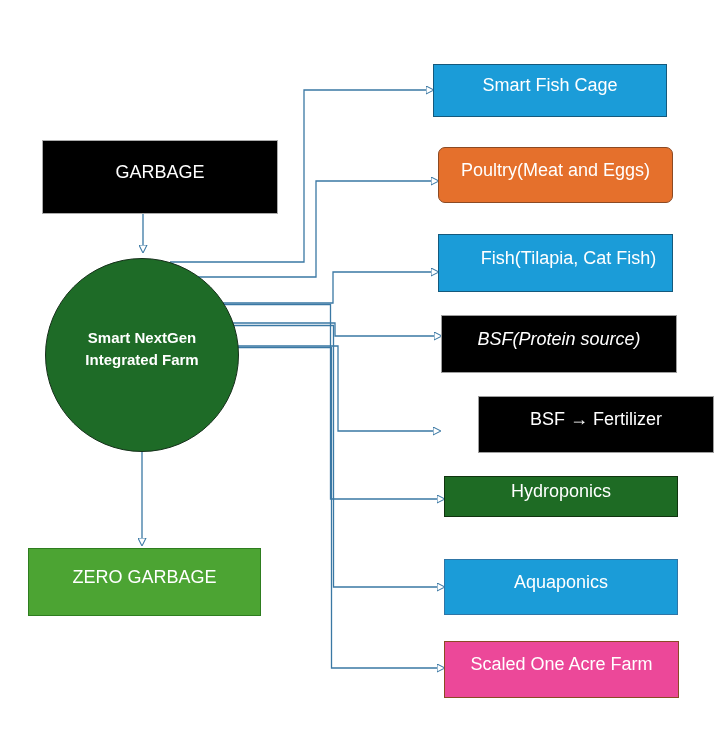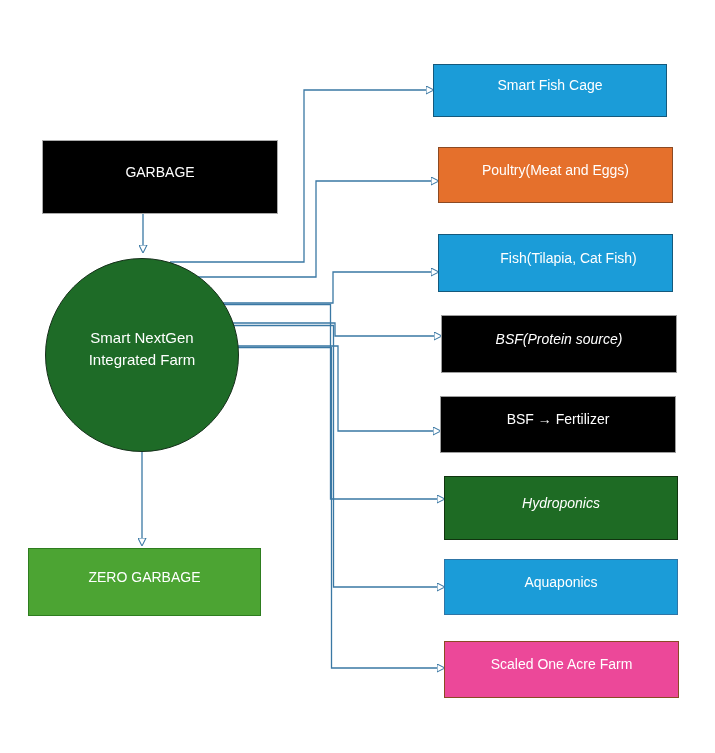--- a/index.html
+++ b/index.html
@@ -22,46 +22,47 @@
     stroke: #3A78A4;
     stroke-width: 1.3;
   }
   .node {
     position: absolute;
     display: flex;
     align-items: center;
     justify-content: center;
     box-sizing: border-box;
     color: #ffffff;
-    font-size: 14px;
+    font-size: 18px;
     text-align: center;
     padding: 0 6px 11px 6px; 
     z-index: 2;
     line-height: 18px;
   }
   
   .garbage   { left: 42px;  top: 140px; width: 236px; height: 74px; border: 1px solid #ABABAB; }
   .zero      { left: 28px;  top: 548px; width: 233px; height: 68px; border: 1px solid #2E7D1F; }
   .hub {
     left: 45px; top: 258px;
     width: 194px; height: 194px;
     border-radius: 50%;
     border: 1.5px solid #16301B;
     flex-direction: column;
     font-size: 15px;
     line-height: 22px;
     padding-bottom: 13px;
+    font-weight: bold;
   }
   
   .b0 { left: 433px; top: 64px;  width: 234px; height: 53px; }
-  .b1 { left: 438px; top: 147px; width: 235px; height: 56px; }
+  .b1 { left: 438px; top: 147px; width: 235px; height: 56px; border-radius: 7px; }
   .b2 { left: 438px; top: 234px; width: 235px; height: 58px; }
   .b3 { left: 441px; top: 315px; width: 236px; height: 58px; }
   .b4 { left: 440px; top: 396px; width: 236px; height: 57px; }
-  .b5 { left: 444px; top: 476px; width: 234px; height: 64px; font-style: italic; }
+  .b5 { left: 444px; top: 476px; width: 234px; height: 41px; }
   .b6 { left: 444px; top: 559px; width: 234px; height: 56px; }
   .b7 { left: 444px; top: 641px; width: 235px; height: 57px; }
   .branch { border: 1px solid transparent; }
 </style>
 </head>
 <body>
 
 <div class="canvas">
 
   <svg class="wires" viewBox="0 0 715 753" xmlns="http://www.w3.org/2000/svg">
@@ -103,21 +104,21 @@
   </div>
   <div class="node branch b1" style="background-color: rgb(229, 112, 44); border-color: rgb(139, 74, 36);">
     <span>Poultry(Meat and Eggs)</span>
   </div>
   <div class="node branch b2" style="background-color: rgb(27, 156, 216); border-color: rgb(21, 89, 124); padding-left: 32px;">
     <span>Fish(Tilapia, Cat Fish)</span>
   </div>
   <div class="node branch b3" style="background-color: rgb(0, 0, 0); border-color: rgb(158, 158, 158); font-style: italic;">
     <span>BSF(Protein source)</span>
   </div>
-  <div class="node branch b4" style="background-color: rgb(0, 0, 0); border-color: rgb(158, 158, 158);">
+  <div class="node branch b4" style="background-color: rgb(0, 0, 0); border-color: rgb(158, 158, 158); margin-left: 38px;">
     <span>BSF → Fertilizer</span>
   </div>
   <div class="node branch b5" style="background-color: rgb(30, 107, 36); border-color: rgb(16, 52, 15);">
     <span>Hydroponics</span>
   </div>
   <div class="node branch b6" style="background-color: rgb(27, 156, 216); border-color: rgb(46, 117, 166);">
     <span>Aquaponics</span>
   </div>
   <div class="node branch b7" style="background-color: #ec4899; border-color: rgb(139, 74, 36);">
     <span>Scaled One Acre Farm</span>

